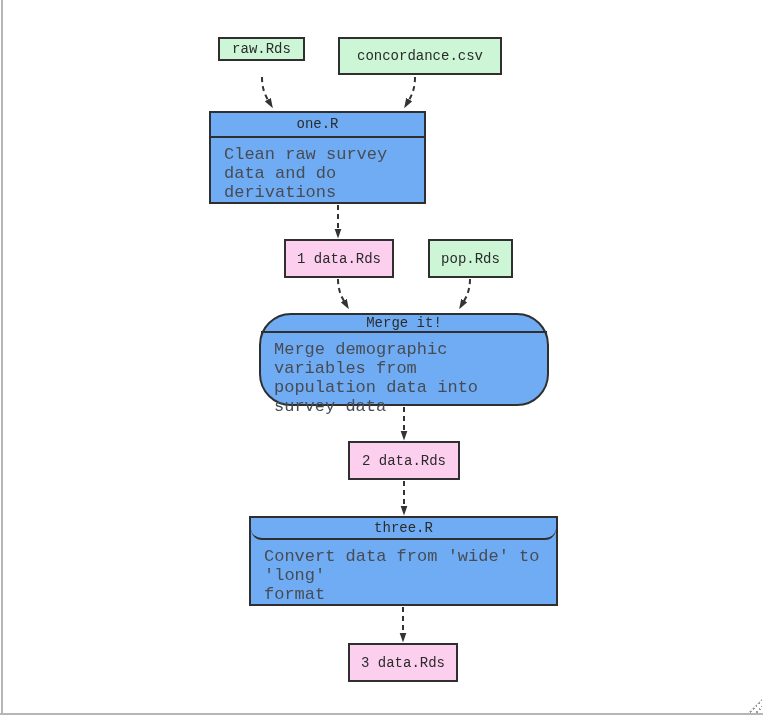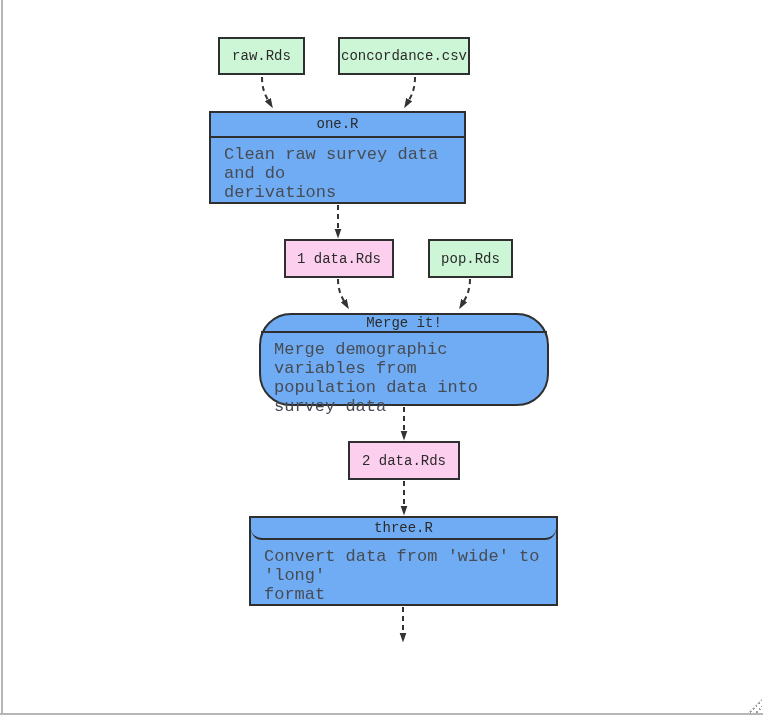--- a/index.html
+++ b/index.html
@@ -46,29 +46,29 @@
     <path class="edge" d="M262,77 C262,88 265,95 268,100" marker-end="url(#ah)"></path>
     <path class="edge" d="M415,77 C415,88 412,95 409,100" marker-end="url(#ah)"></path>
     <path class="edge" d="M338,205 L338,229" marker-end="url(#ah)"></path>
     <path class="edge" d="M338,279 C338,289 341,296 344,301" marker-end="url(#ah)"></path>
     <path class="edge" d="M470,279 C470,289 467,296 464,301" marker-end="url(#ah)"></path>
     <path class="edge" d="M404,407 L404,431" marker-end="url(#ah)"></path>
     <path class="edge" d="M404,481 L404,506" marker-end="url(#ah)"></path>
     <path class="edge" d="M403,607 L403,633" marker-end="url(#ah)"></path>
   </svg>
 
-  <div class="node simple file" style="left:218px;top:37px;width:87px;height:38px;">
+  <div class="node simple file" style="left:218px;top:37px;width:87px;height:24px;">
     <span>raw.Rds</span>
   </div>
 
-  <div class="node simple file" style="left:338px;top:37px;width:132px;height:38px;">
+  <div class="node simple file" style="left:338px;top:37px;width:164px;height:38px;">
     <span>concordance.csv</span>
   </div>
 
-  <div class="node script" style="left:209px;top:111px;width:257px;height:93px;">
+  <div class="node script" style="left:209px;top:111px;width:217px;height:93px;">
     <div class="node-title" style="height:35px;">one.R</div>
     <div class="node-desc">Clean raw survey data and do
 derivations</div>
   </div>
 
   <div class="node simple data" style="left:284px;top:239px;width:110px;height:39px;">
     <span>1 data.Rds</span>
   </div>
 
   <div class="node simple file" style="left:428px;top:239px;width:85px;height:39px;">
@@ -84,18 +84,21 @@
   <div class="node simple data" style="left:348px;top:441px;width:112px;height:39px;">
     <span>2 data.Rds</span>
   </div>
 
   <div class="node script" style="left:249px;top:516px;width:309px;height:90px;">
     <div class="node-title" style="height:38px;border-radius:13px;">three.R</div>
     <div class="node-desc">Convert data from 'wide' to 'long'
 format</div>
   </div>
 
+  <div class="node simple data" style="left:348px;top:643px;width:110px;height:39px;">
+    <span>3 data.Rds</span>
+  </div>
 
   <div class="frame-left"></div>
   <div class="frame-bottom"></div>
   <div class="resize-grip"></div>
 
 </div>
 
 </body></html>

